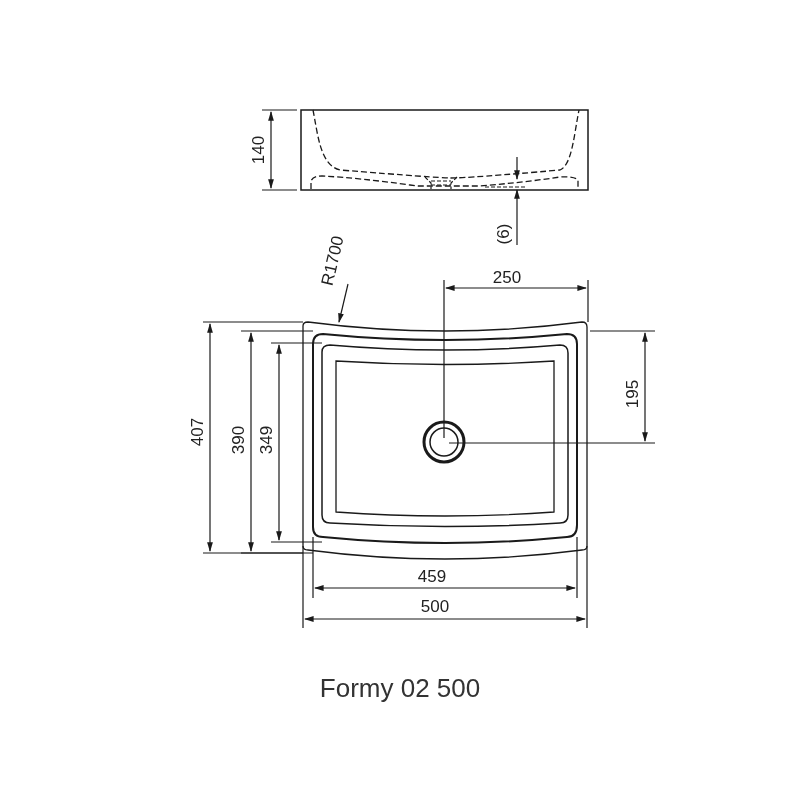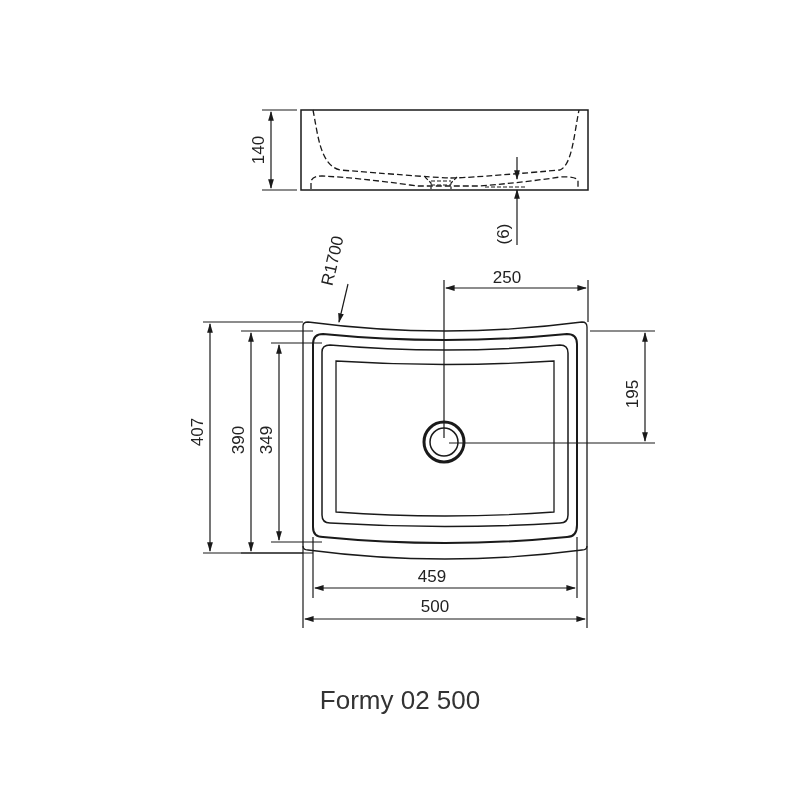--- a/index.html
+++ b/index.html
@@ -1,20 +1,20 @@
 <!DOCTYPE html>
 <html><head>
   <meta charset="utf-8">
   <style>
     html, body { margin: 0; padding: 0; background: #ffffff; }
     body { width: 800px; height: 800px; position: relative; overflow: hidden; }
     svg { position: absolute; left: 0; top: 0; }
     .dim-text { font-family: "Liberation Sans", sans-serif; font-size: 17px; fill: #222222; }
     .caption { position: absolute; left: 0; width: 800px; top: 673px; text-align: center;
-               font-family: "Liberation Sans", sans-serif; font-size: 26px; color: #333333; margin-top: 12px; }
+               font-family: "Liberation Sans", sans-serif; font-size: 26px; color: #333333; }
   </style>
 </head>
 <body>
 
 <svg width="800" height="800" viewBox="0 0 800 800" xmlns="http://www.w3.org/2000/svg">
   <defs>
     <marker id="arr" viewBox="0 0 10 10" refX="9" refY="5" markerWidth="8" markerHeight="8" orient="auto-start-reverse">
       <path d="M0,2 L10,5 L0,8 z" fill="#1a1a1a"></path>
     </marker>
   </defs>

